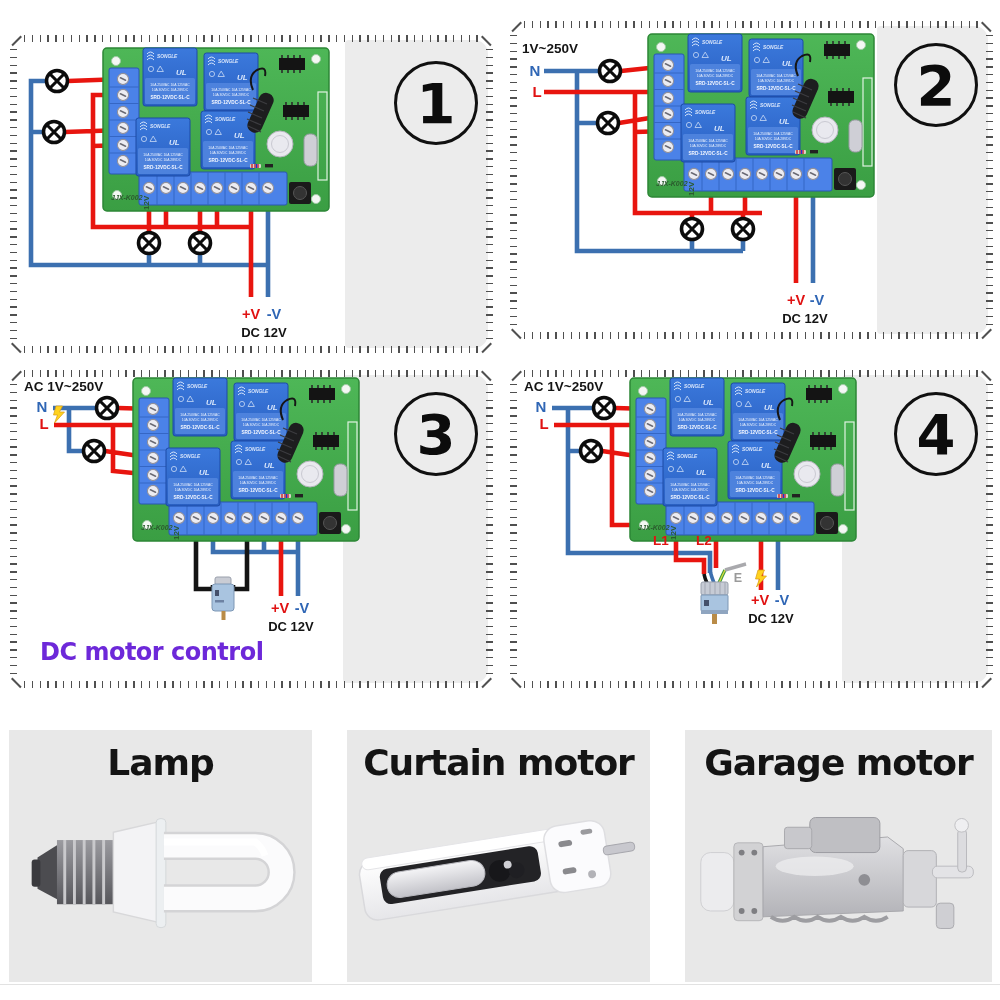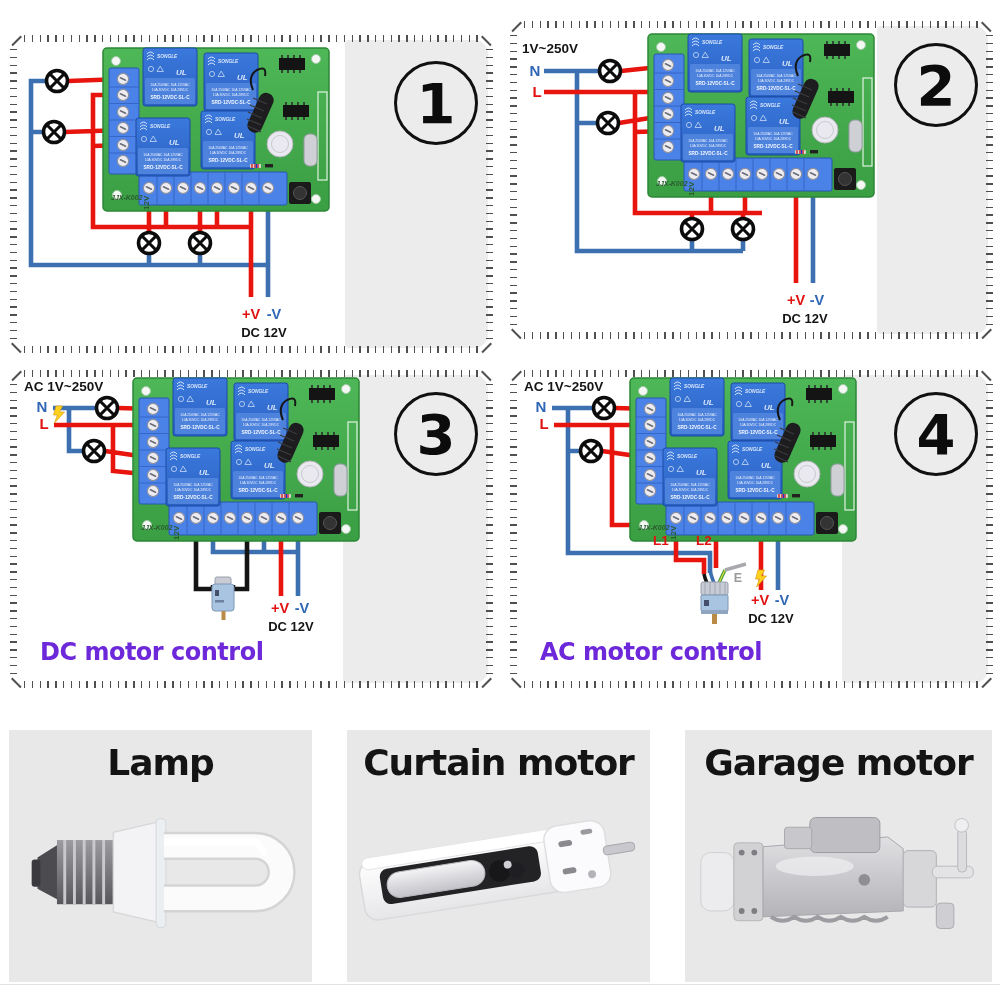--- a/index.html
+++ b/index.html
@@ -329,21 +329,20 @@
     <text x="16" y="23" font-size="13.5" class="tK">AC 1V~250V</text>
     <text x="33" y="44" text-anchor="middle" font-size="15" class="tB">N</text>
     <text x="36" y="61" text-anchor="middle" font-size="15" class="tR">L</text>
     <text x="153" y="177" text-anchor="middle" font-size="13.5" class="tR">L1</text>
     <text x="196" y="177" text-anchor="middle" font-size="13.5" class="tR">L2</text>
     <text x="230" y="214" text-anchor="middle" font-size="12.5" class="tG">E</text>
     <text x="252" y="237" text-anchor="middle" font-size="14.5" class="tR">+V</text>
     <text x="274" y="237" text-anchor="middle" font-size="14.5" class="tB">-V</text>
     <text x="263" y="255" text-anchor="middle" font-size="13" class="tK">DC 12V</text>
   </svg>
-  <div class="caption">AC motor control</div>
   <div class="num">
         <span>4</span>
       </div>
   <div class="hatch">
     <div class="tick-top"></div>
         <div class="tick-bot"></div>
     <div class="tick-left"></div>
         <div class="tick-right"></div>
     <div class="corner c-tl"></div>
         <div class="corner c-tr"></div>

